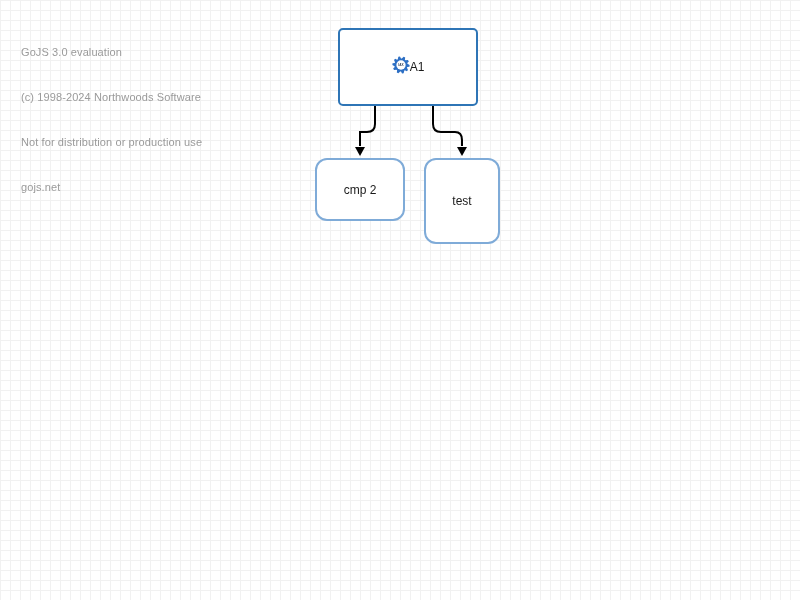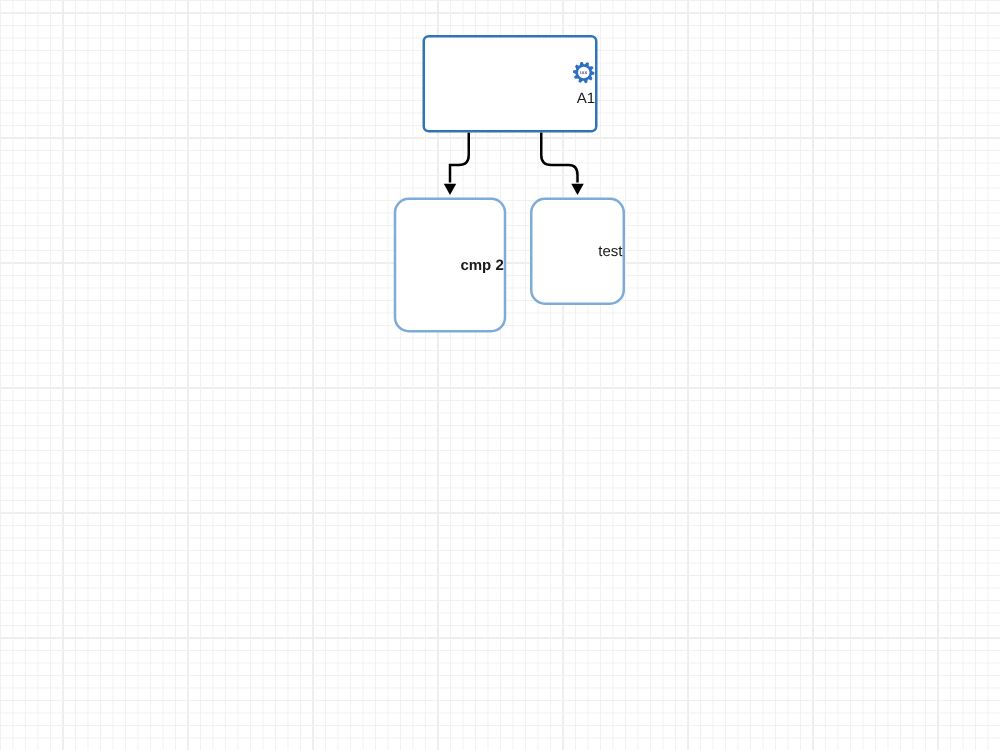--- a/index.html
+++ b/index.html
@@ -56,22 +56,22 @@
     position: absolute;
     inset: 0;
   }
 
   
   .node {
     position: absolute;
     box-sizing: border-box;
     background: #ffffff;
     display: flex;
-    flex-direction: column;
-    align-items: flex-end;
+    flex-direction: row;
+    align-items: center;
     justify-content: center;
   }
   .node-root {
     border: 2px solid #2e75b6;
     border-radius: 5px;
   }
   .node-child {
     border: 2px solid #7fabd8;
     border-radius: 12px;
   }
@@ -90,20 +90,26 @@
     letter-spacing: 0.1px;
   }
 </style>
 </head>
 <body>
 
 <div id="app">
 
   <div id="grid"></div>
 
+  <div id="watermark">
+    <div>GoJS 3.0 evaluation</div>
+    <div>(c) 1998-2024 Northwoods Software</div>
+    <div>Not for distribution or production use</div>
+    <div>gojs.net</div>
+  </div>
 
   <svg id="diagram" width="800" height="600">
     <g id="links-group">
         <path d="M375,106 L375,124 Q375,132 367,132 L360,132 Q360,132 360,140 L360,146" fill="none" stroke="#000000" stroke-width="2"></path>
         <path d="M433,106 L433,124 Q433,132 441,132 L455,132 Q462,132 462,140 L462,146" fill="none" stroke="#000000" stroke-width="2"></path>
       </g>
     <g id="arrows-group">
         <polygon points="355,147 365,147 360,156" fill="#000000"></polygon>
         <polygon points="457,147 467,147 462,156" fill="#000000"></polygon>
       </g>
@@ -113,21 +119,21 @@
       <div class="node node-root" style="left: 338px; top: 28px; width: 140px; height: 78px;">
         <div class="node-icon"><svg width="18" height="18" viewBox="0 0 24 24">
             <g>
               <path d="M23.50,12.00L23.28,14.23L20.37,14.72L19.99,15.70L21.30,18.76L19.82,20.43L17.17,19.12L16.29,19.68L15.55,22.94L13.37,23.42L12.00,20.80L10.95,20.74L8.45,22.94L6.40,22.04L6.83,19.12L6.02,18.45L2.70,18.76L1.56,16.83L3.63,14.72L3.37,13.70L0.50,12.00L0.72,9.77L3.63,9.28L4.01,8.30L2.70,5.24L4.18,3.57L6.83,4.88L7.71,4.32L8.45,1.06L10.63,0.58L12.00,3.20L13.05,3.26L15.55,1.06L17.60,1.96L17.17,4.88L17.98,5.55L21.30,5.24L22.44,7.17L20.37,9.28L20.63,10.30L23.50,12.00Z" fill="#2d6fc4"></path>
               <circle cx="12" cy="12" r="6.2" fill="#ffffff"></circle>
               <text x="12" y="13.6" text-anchor="middle" class="icon-text">IAX</text>
             </g>
           </svg></div>
         <div class="node-label">A1</div>
       </div>
-      <div class="node node-child" style="left: 315px; top: 158px; width: 90px; height: 108px; font-weight: bold;">
+      <div class="node node-child" style="left: 315px; top: 158px; width: 90px; height: 63px;">
         <div class="node-label">cmp 2</div>
       </div>
       <div class="node node-child" style="left: 424px; top: 158px; width: 76px; height: 86px;">
         <div class="node-label">test</div>
       </div>
     </div>
 
 </div>
 
 </body></html>

